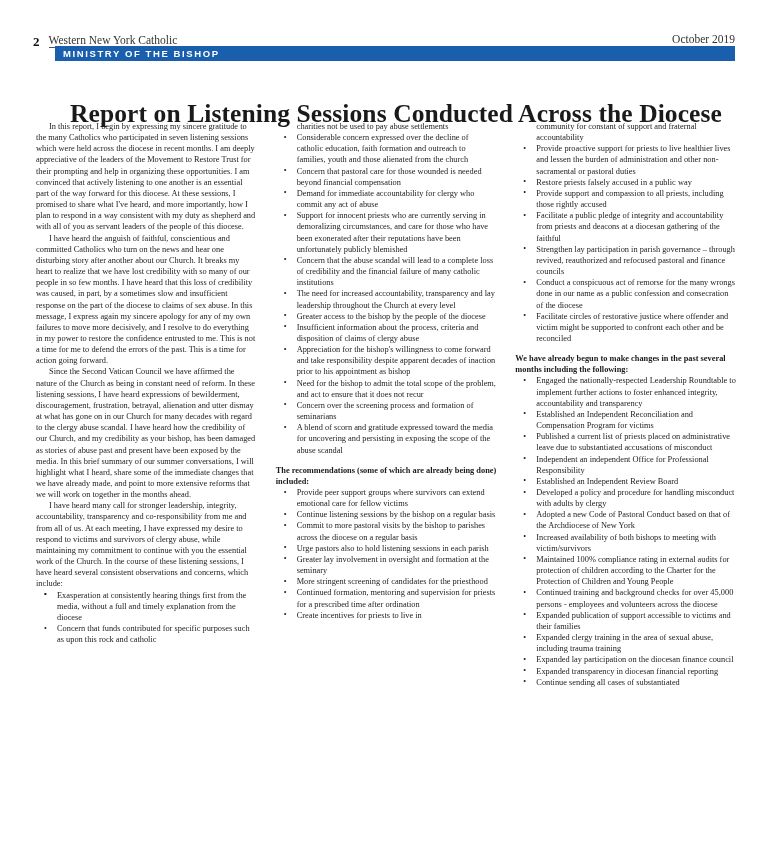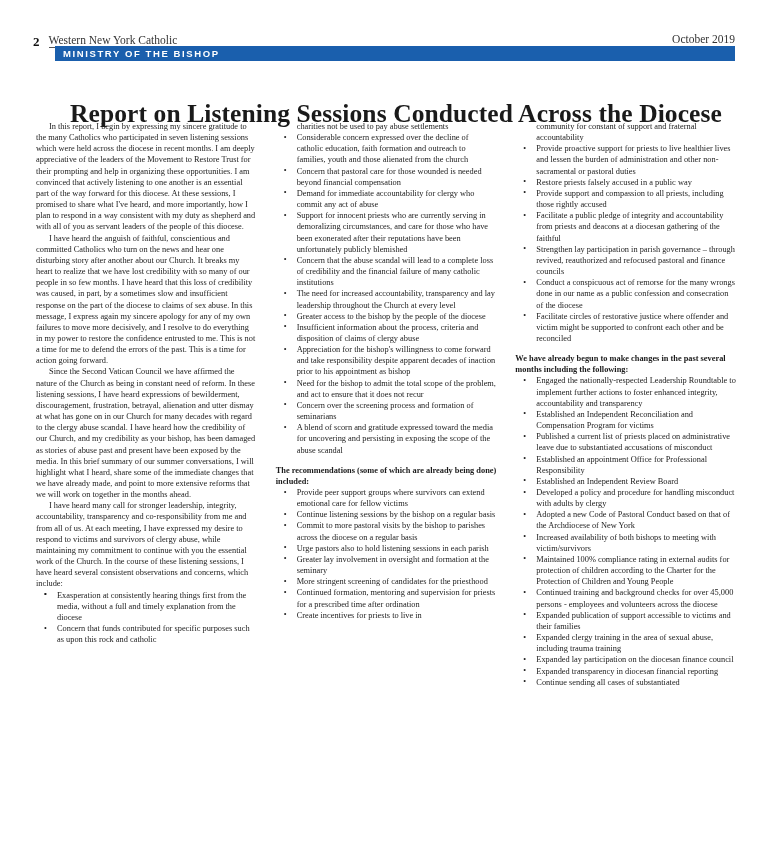--- a/index.html
+++ b/index.html
@@ -215,21 +215,21 @@
         <li><span class="bullet-mark">•</span><span>Facilitate a public pledge of integrity and accountability from priests and deacons at a diocesan gathering of the faithful</span></li>
         <li><span class="bullet-mark">•</span><span>Strengthen lay participation in parish governance – through revived, reauthorized and refocused pastoral and finance councils</span></li>
         <li><span class="bullet-mark">•</span><span>Conduct a conspicuous act of remorse for the many wrongs done in our name as a public confession and consecration of the diocese</span></li>
         <li><span class="bullet-mark">•</span><span>Facilitate circles of restorative justice where offender and victim might be supported to confront each other and be reconciled</span></li>
       </ul>
       <p class="no-indent spaced-before">We have already begun to make changes in the past several months including the following:</p>
       <ul class="bullets">
         <li><span class="bullet-mark">•</span><span>Engaged the nationally-respected Leadership Roundtable to implement further actions to foster enhanced integrity, accountability and transparency</span></li>
         <li><span class="bullet-mark">•</span><span>Established an Independent Reconciliation and Compensation Program for victims</span></li>
         <li><span class="bullet-mark">•</span><span>Published a current list of priests placed on administrative leave due to substantiated accusations of misconduct</span></li>
-        <li><span class="bullet-mark">•</span><span>Established an appointment Office for Professional Responsibility</span></li>
+        <li><span class="bullet-mark">•</span><span>Independent an independent Office for Professional Responsibility</span></li>
         <li><span class="bullet-mark">•</span><span>Established an Independent Review Board</span></li>
         <li><span class="bullet-mark">•</span><span>Developed a policy and procedure for handling misconduct with adults by clergy</span></li>
         <li><span class="bullet-mark">•</span><span>Adopted a new Code of Pastoral Conduct based on that of the Archdiocese of New York</span></li>
         <li><span class="bullet-mark">•</span><span>Increased availability of both bishops to meeting with victim/survivors</span></li>
         <li><span class="bullet-mark">•</span><span>Maintained 100% compliance rating in external audits for protection of children according to the Charter for the Protection of Children and Young People</span></li>
         <li><span class="bullet-mark">•</span><span>Continued training and background checks for over 45,000 persons - employees and volunteers across the diocese</span></li>
         <li><span class="bullet-mark">•</span><span>Expanded publication of support accessible to victims and their families</span></li>
         <li><span class="bullet-mark">•</span><span>Expanded clergy training in the area of sexual abuse, including trauma training</span></li>
         <li><span class="bullet-mark">•</span><span>Expanded lay participation on the diocesan finance council</span></li>
         <li><span class="bullet-mark">•</span><span>Expanded transparency in diocesan financial reporting</span></li>

